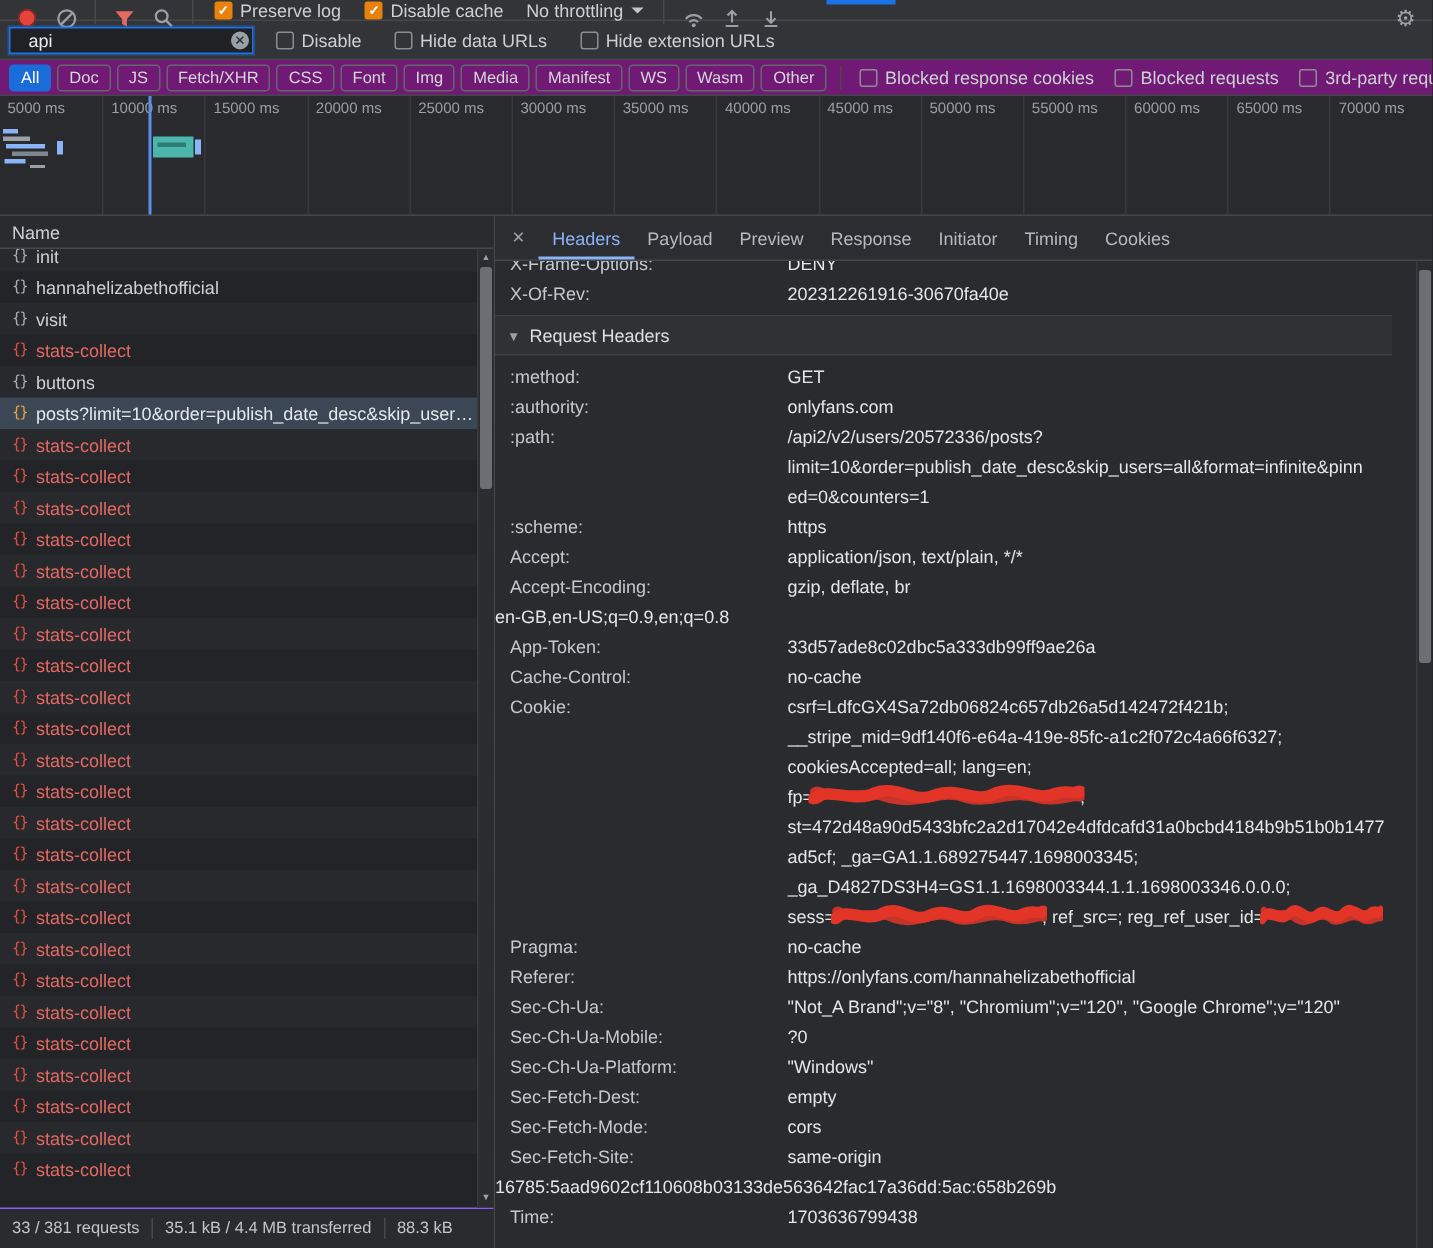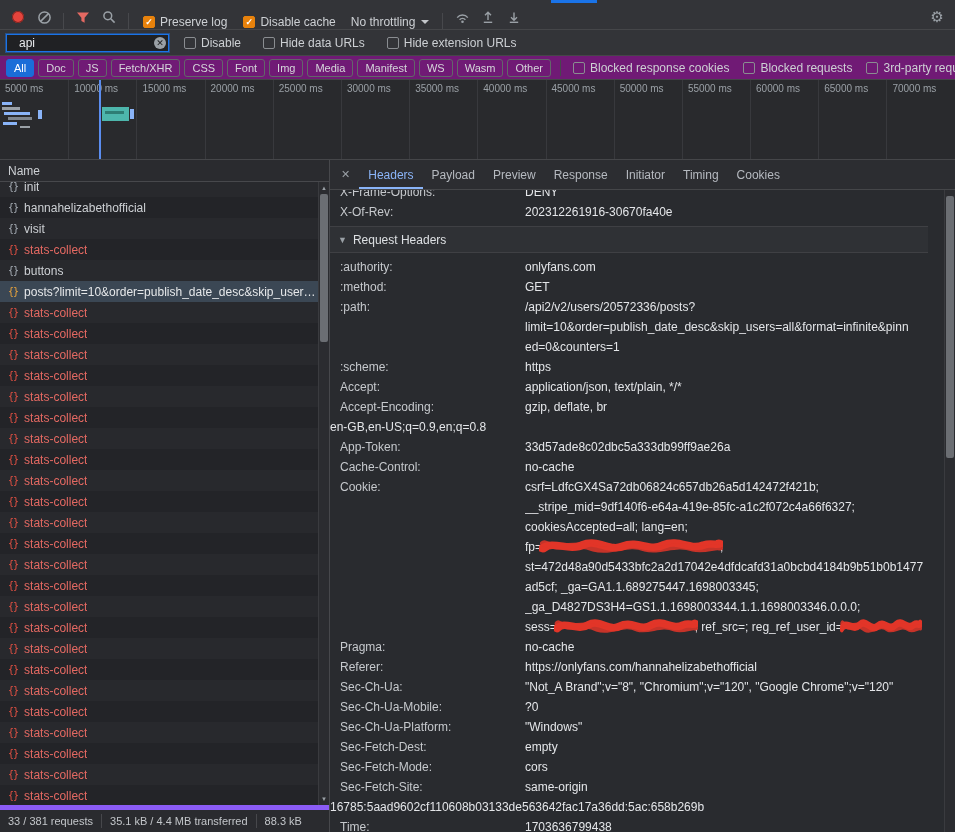--- a/index.html
+++ b/index.html
@@ -1,21 +1,21 @@
 <!DOCTYPE html>
 <html><head>
 <meta charset="utf-8">
 <style>
   *{margin:0;padding:0;box-sizing:border-box}
   html,body{width:955px;height:832px;overflow:hidden}
   body{background:#202124;font-family:"Liberation Sans",sans-serif;font-size:12px;color:#cdd0d4}
   .devtools{position:relative;width:955px;height:832px;display:flex;flex-direction:column}
 
   
-  .toolbar{height:30px;background:#333438;border-bottom:1px solid #454649;display:flex;align-items:flex-end;padding:0 6px;gap:2px;flex:none;position:relative}
+  .toolbar{height:14px;background:#333438;border-bottom:1px solid #454649;display:flex;align-items:flex-start;padding:0 6px;gap:2px;flex:none;position:relative}
   .accent-top{position:absolute;left:551px;top:0;width:46px;height:3px;background:#1a73e8}
   .ibtn{width:24px;height:24px;display:flex;align-items:center;justify-content:center;border-radius:2px;flex:none;cursor:pointer}
   .rec{width:12px;height:12px;border-radius:50%;background:#e5443c;box-shadow:0 0 0 1px #7c2420 inset}
   .vdiv{width:1px;height:16px;background:#47484c;margin:0 5px;flex:none}
   .cb{display:flex;align-items:center;gap:5px;margin:0 7px;white-space:nowrap;cursor:pointer;flex:none}
   .box{width:12px;height:12px;border:1px solid #8a8d91;border-radius:2px;display:flex;align-items:center;justify-content:center;flex:none;font-size:9px;font-weight:bold;color:#fff}
   .cb.checked .box{background:#e8820c;border-color:#e8820c}
   .cb.checked .box::after{content:"✓"}
   .drop{display:flex;align-items:center;gap:6px;margin:0 6px;white-space:nowrap;cursor:pointer}
   .caret{width:0;height:0;border-left:4px solid transparent;border-right:4px solid transparent;border-top:4px solid #c3c6ca}
@@ -50,21 +50,21 @@
   .reqscroll{margin-top:-6px}
   .req{height:21px;display:flex;align-items:center;padding:0 14px 0 8px;white-space:nowrap;overflow:hidden;cursor:pointer}
   .req:nth-child(odd){background:#28292d}
   .req.error{color:#e46962}
   .req.error .ric{color:#e25043}
   .req.selected{background:#3b4754;color:#e6e8ea}
   .req.selected .ric{color:#e8a33d}
   .ric{font-family:"DejaVu Sans Mono",monospace;font-size:10px;color:#a6adb5;margin-right:6px;flex:none;letter-spacing:-1px}
   .rlb{overflow:hidden}
 
-  .statusbar{height:27px;border-top:5px solid #8b5cf6;background:#2a2b2f;display:flex;align-items:center;font-size:11px;color:#c3c6ca;flex:none}
+  .statusbar{height:27px;border-top:1px solid #8b5cf6;background:#2a2b2f;display:flex;align-items:center;font-size:11px;color:#c3c6ca;flex:none}
   .sit{padding:0 8px;white-space:nowrap}
   .sdiv{width:1px;height:14px;background:#47484c;flex:none}
 
   
   .sbar{position:absolute;width:11px;background:#2b2c30;border-left:1px solid #3a3b3f;z-index:6}
   .thumb{position:absolute;left:1px;width:8px;background:#6b6e73;border-radius:2px}
   .arr{position:absolute;left:0;width:10px;height:10px;font-size:6px;color:#9aa0a6;text-align:center;line-height:10px;cursor:pointer}
   .sb-left{right:0;top:22px;bottom:27px}
   .sb-left .thumb{top:12px;height:148px}
   .sb-right{right:0;top:30px;bottom:0}
@@ -404,29 +404,29 @@
           <div class="hname">X-Of-Rev:</div>
           <div class="hvalue">202312261916-30670fa40e</div>
         </div>
         <div class="sep"></div>
         <div class="sechead">
           <span class="tri">▼</span>
           <span>Request Headers</span>
         </div>
         <div>
             <div class="hrow">
+              <div class="hname">:method:</div>
+              <div class="hvalue">
+                <div class="hline">GET</div>
+              </div>
+            </div>
+            <div class="hrow">
               <div class="hname">:authority:</div>
               <div class="hvalue">
                 <div class="hline">onlyfans.com</div>
-              </div>
-            </div>
-            <div class="hrow">
-              <div class="hname">:method:</div>
-              <div class="hvalue">
-                <div class="hline">GET</div>
               </div>
             </div>
             <div class="hrow">
               <div class="hname">:path:</div>
               <div class="hvalue">
                 <div class="hline">/api2/v2/users/20572336/posts?</div>
                 <div class="hline">limit=10&amp;order=publish_date_desc&amp;skip_users=all&amp;format=infinite&amp;pinn</div>
                 <div class="hline">ed=0&amp;counters=1</div>
               </div>
             </div>

